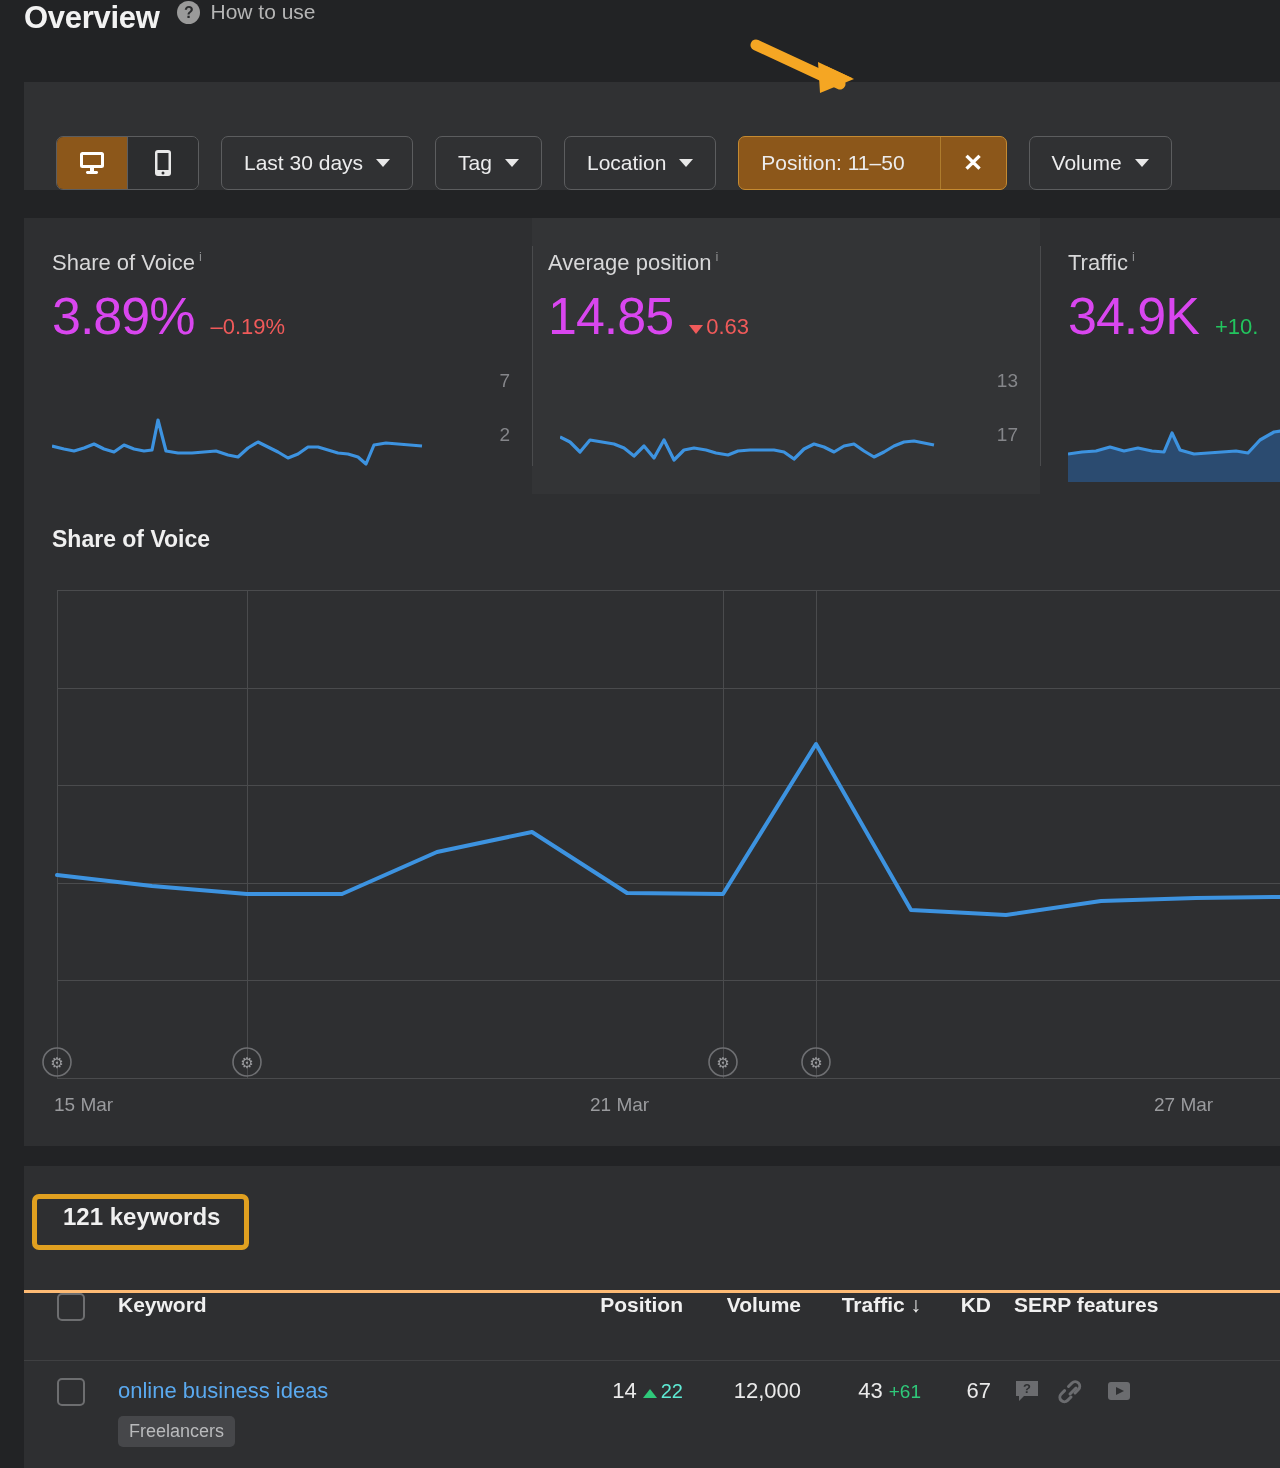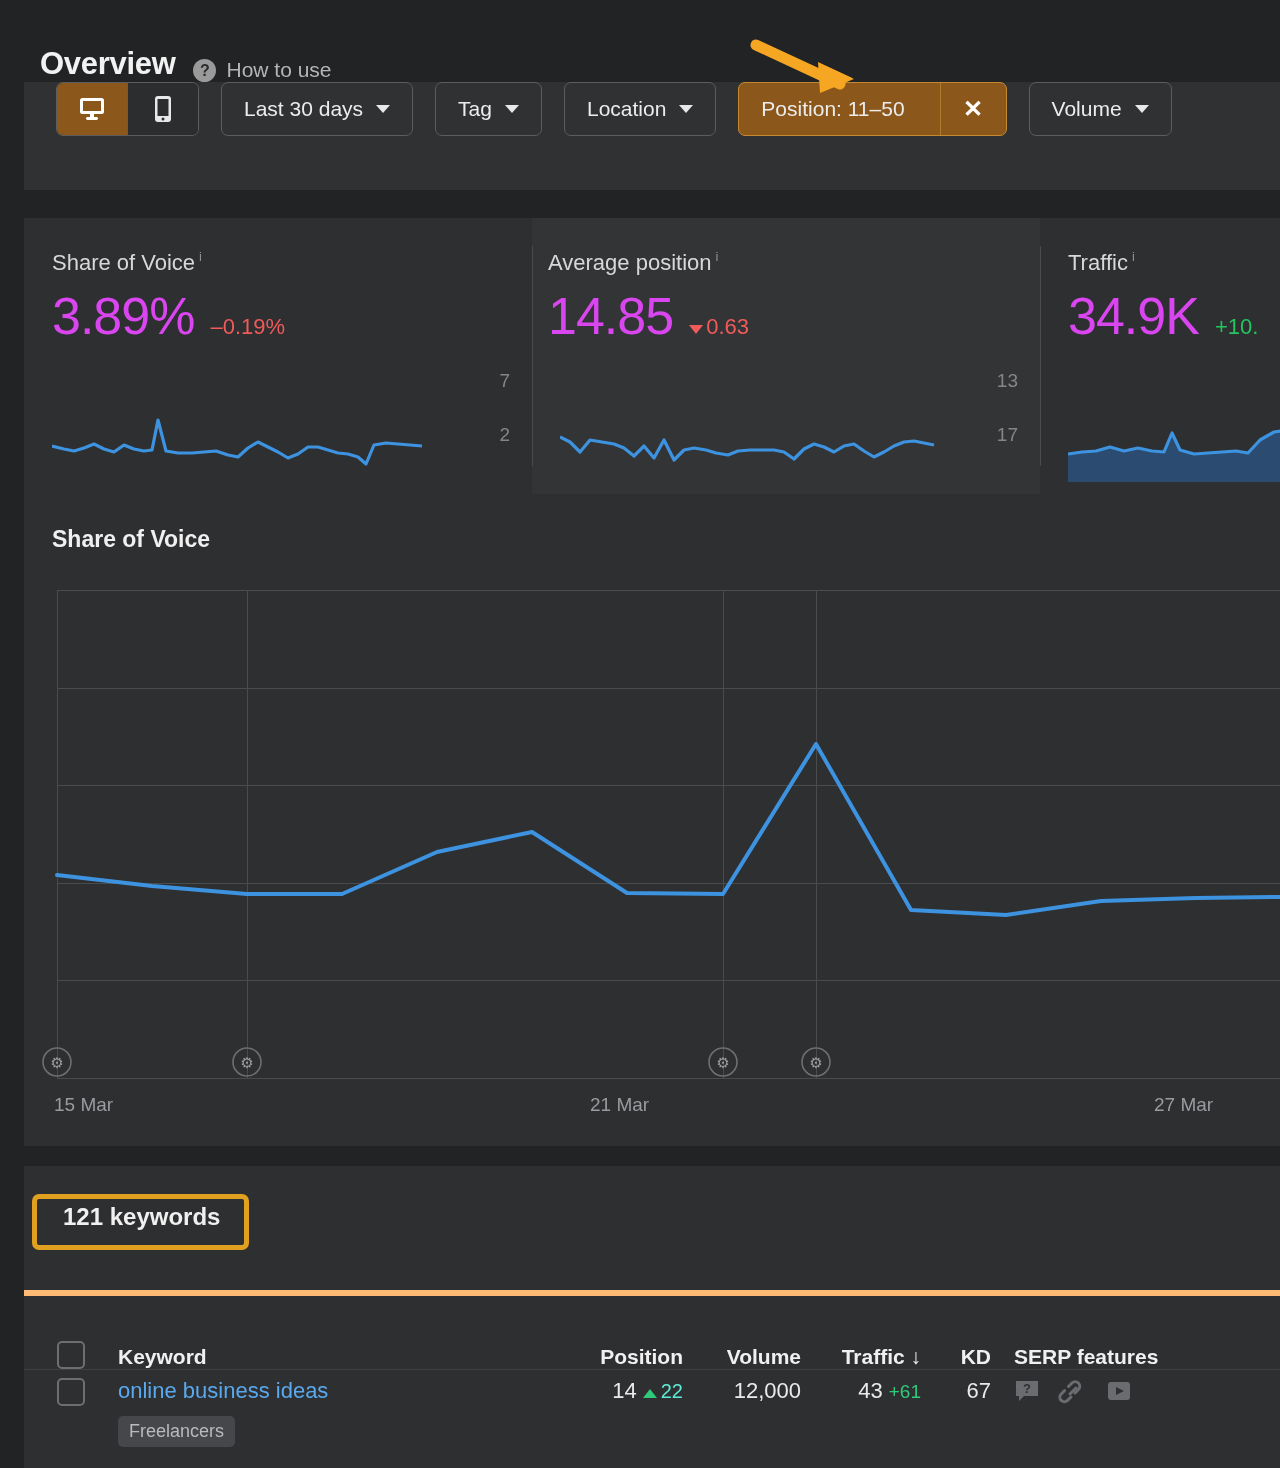--- a/index.html
+++ b/index.html
@@ -8,38 +8,38 @@
     width: 1280px; height: 1468px;
     background: #222325;
     font-family: "Liberation Sans", sans-serif;
     overflow: hidden;
   }
   .page { position: relative; width: 1280px; height: 1468px; }
 
   
   .header {
     position: absolute; left: 0; top: 0; width: 1191px; height: 82px;
-    display: flex; align-items: flex-end; padding-left: 24px; gap: 18px; margin-left: 16px;
+    display: flex; align-items: flex-start; padding-left: 24px; gap: 18px;
   }
   .page-title {
     font-size: 31px; font-weight: bold; color: #f2f2f2; letter-spacing: -0.3px;
   }
   .howto { display: flex; align-items: center; gap: 10px; }
   .qmark {
     width: 23px; height: 23px; border-radius: 50%;
     background: #9a9a9a; color: #2b2c2e;
     font-size: 16px; font-weight: bold; line-height: 23px; text-align: center;
   }
   .howto-label { font-size: 21px; color: #b5b5b5; }
 
   
   .filterbar {
     position: absolute; left: 24px; top: 82px; width: 1256px; height: 108px;
     background: #303133;
-    display: flex; align-items: flex-start; padding-left: 32px; gap: 22px;
+    display: flex; align-items: flex-end; padding-left: 32px; gap: 22px;
   }
   .seg {
     display: flex; height: 54px; border-radius: 7px; overflow: hidden;
     border: 1px solid #5c5d5f;
   }
   .seg-btn {
     width: 70px; display: flex; align-items: center; justify-content: center;
     background: #2c2d2f;
   }
   .seg-btn.active { background: #8c571a; }
@@ -113,23 +113,23 @@
     background: #2e2f31;
   }
   .kwcount-wrap { position: absolute; left: 8px; top: 28px; }
   .kwcount-box {
     border: 5px solid #e0a020; border-radius: 7px;
     padding: 4px 24px 14px 26px; display: inline-block;
   }
   .kwcount { font-size: 24px; font-weight: bold; color: #f0f0f0; }
 
   .thead {
-    position: absolute; left: 0; top: 124px; width: 1256px; height: 80px;
-    border-top: 6px solid #fdba74; border-bottom: 1px solid #3f4042;
-    display: flex; align-items: flex-end;
+    position: absolute; left: 0; top: 124px; width: 1256px; height: 71px;
+    border-top: 3px solid #fdba74; border-bottom: 1px solid #3f4042;
+    display: flex; align-items: flex-start;
   }
   .trow {
     position: absolute; left: 0; top: 190px; width: 1256px; height: 112px;
     display: flex; align-items: flex-start; padding-top: 22px;
   }
   .cbox {
     width: 28px; height: 28px; border: 2px solid #6d6e70; border-radius: 5px;
     background: transparent;
   }
   .col-check { width: 94px; display: flex; justify-content: center; }

